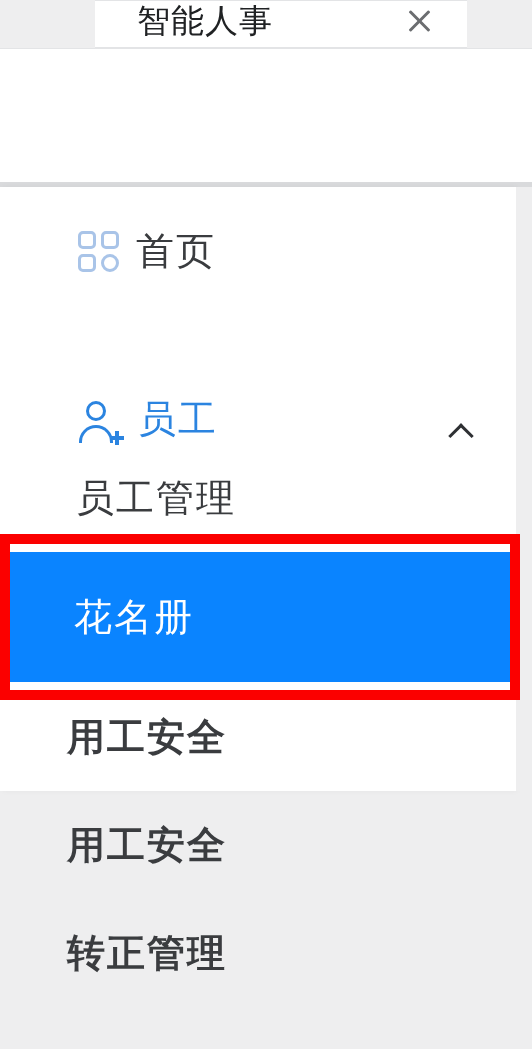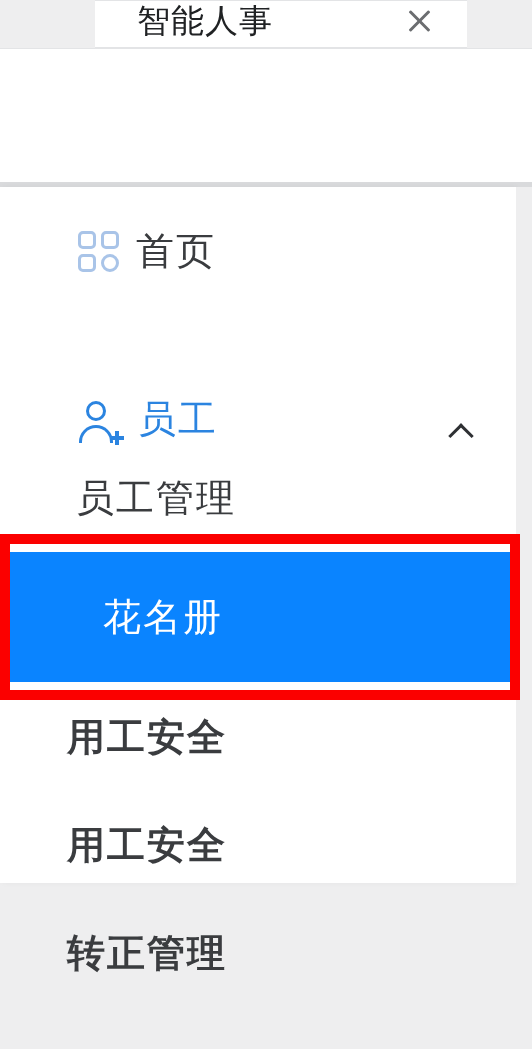--- a/index.html
+++ b/index.html
@@ -8,21 +8,21 @@
     .header-spacer-l { width:95px; height:48px; background:#eeeeef; }
     .tab { width:372px; height:48px; background:#fff; display:flex; align-items:center; justify-content:space-between; padding:0 16px 6px 42px; border-top:1px solid #e3e4e6; border-bottom:1px solid #e3e4e6; }
     .tab-title { font-size:33px; font-weight:500; color:#202224; letter-spacing:1px; }
     .close-icon { width:24px; height:24px; position:relative; color:#6b6d70; margin-right:20px; }
     .close-icon::before,.close-icon::after { content:""; position:absolute; left:11px; top:-2px; width:3px; height:28px; background:#6b6d70; border-radius:1px; }
     .close-icon::before { transform:rotate(45deg); }
     .close-icon::after  { transform:rotate(-45deg); }
     .header-spacer-r { flex:1; height:48px; background:#eeeeef; }
     .whitebar { height:134px; background:#fff; border-top:1px solid #e3e4e6; }
     .divider { height:5px; background:#d9dadc; }
-    .body-area { position:relative; height:696px; display:flex; }
+    .body-area { position:relative; height:604px; display:flex; }
     .sidebar { width:516px; background:#fff; box-shadow:2px 0 6px rgba(0,0,0,0.04); }
     .body-gutter { width:16px; background:#eeeeef; }
     .nav-item { display:flex; align-items:center; height:128px; padding-left:78px; }
     .nav-item.indent-1 { padding-left:76px; height:106px; }
     .nav-item.indent-2 { padding-left:67px; height:108px;font-weight:bold; }
     .nav-label,.nav-sublabel,.nav-subsublabel { font-size:38px; color:#3a3c3f; letter-spacing:2px; }
     .nav-item.active .nav-label { color:#2b84e0; }
     .nav-item.category { padding-right:46px; height:130px;align-items:flex-end; }
     .nav-item.category .nav-label { flex:1; }
     
@@ -35,21 +35,21 @@
     .staff-icon .body { width:34px; height:18px; border:3.5px solid #2b84e0; border-top-left-radius:18px; border-top-right-radius:18px; border-bottom:none; position:absolute; left:1px; bottom:2px; }
     .staff-icon .plus { position:absolute; right:-2px; bottom:0; width:14px; height:14px; }
     .staff-icon .plus::before,.staff-icon .plus::after { content:""; position:absolute; background:#2b84e0; }
     .staff-icon .plus::before { left:5px; top:0; width:3.5px; height:14px; }
     .staff-icon .plus::after  { left:0; top:5px; width:14px; height:3.5px; }
     
     .chevron-up { width:18px; height:18px; border-left:3.5px solid #2e3033; border-top:3.5px solid #2e3033; transform:rotate(45deg); margin-top:8px; }
     
     .highlight-wrap { position:relative; }
     .highlight-border { position:absolute; left:0; top:-17px; width:520px; height:166px; border:10px solid #fb0000; background:#fff; padding:8px 0; }
-    .highlight-inner { background:#0a84ff; height:100%; display:flex; align-items:center; padding-left:93px; }
+    .highlight-inner { background:#0a84ff; height:100%; display:flex; align-items:center; padding-left:64px; }
     .highlight-label { color:#fff; font-size:38px; letter-spacing:2px; }
   </style>
 </head>
 <body>
 
 <div class="header-row">
   <div class="header-spacer-l"></div>
   <div class="tab">
     <span class="tab-title">智能人事</span>
     <span class="close-icon"></span>

